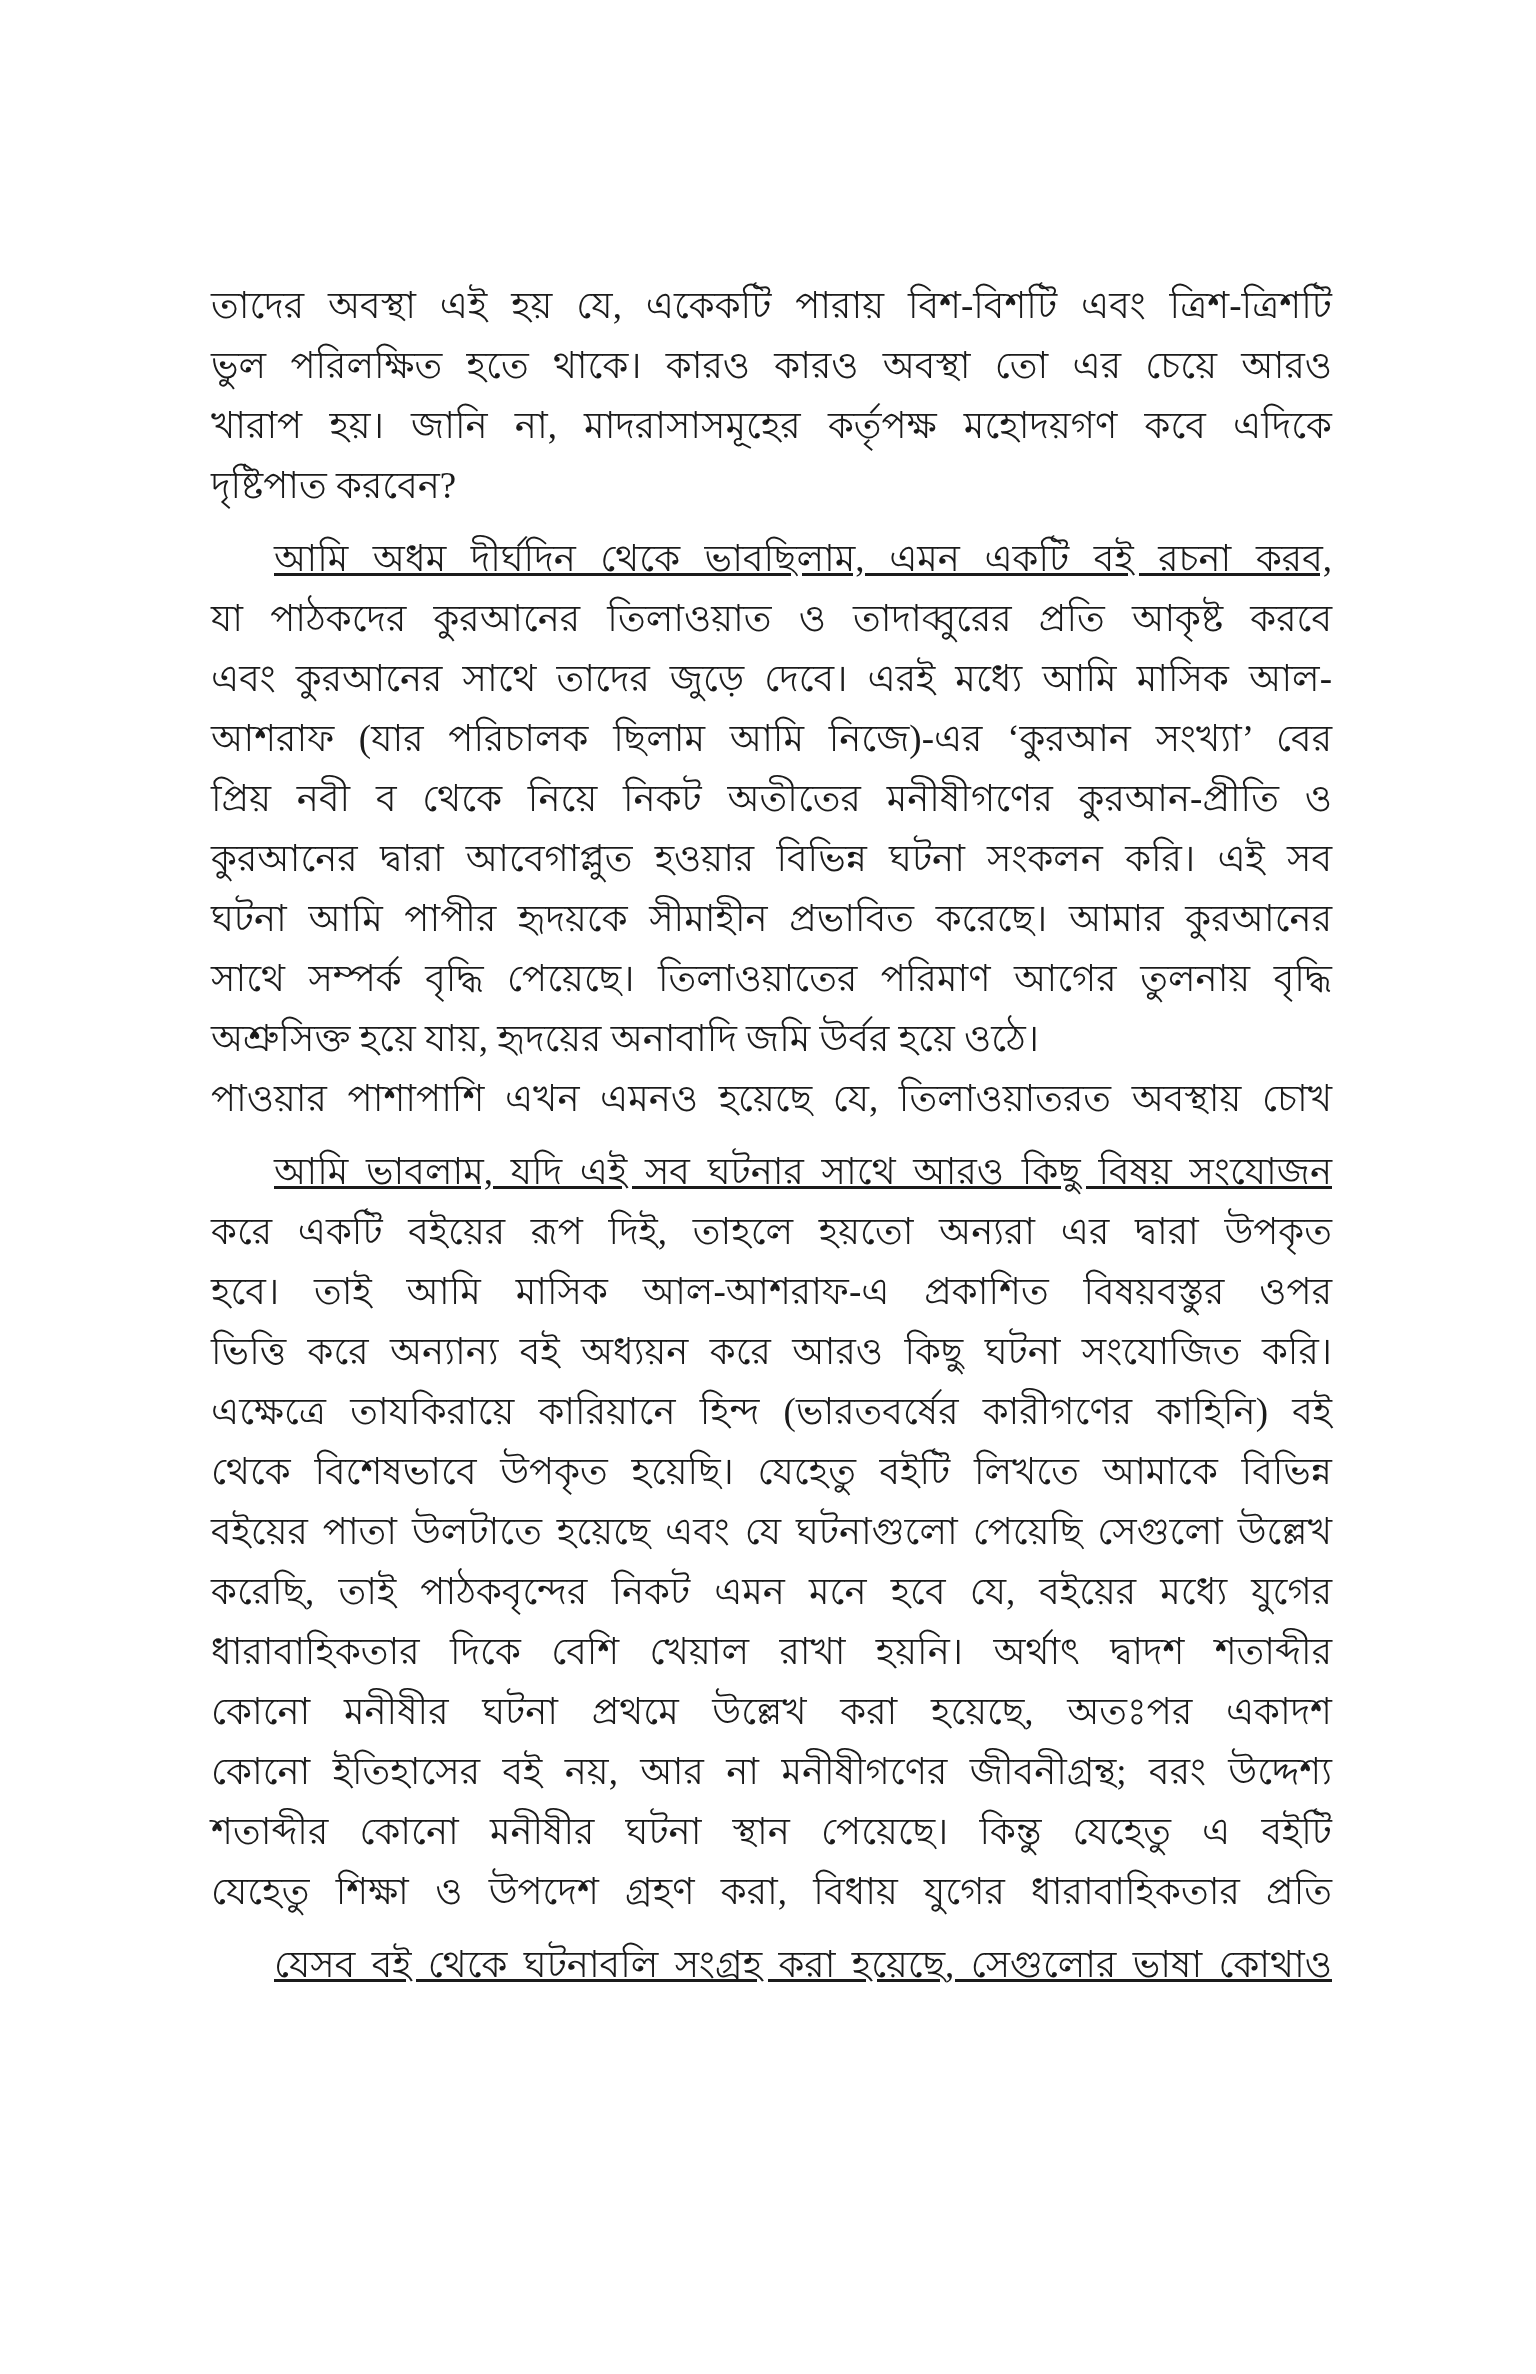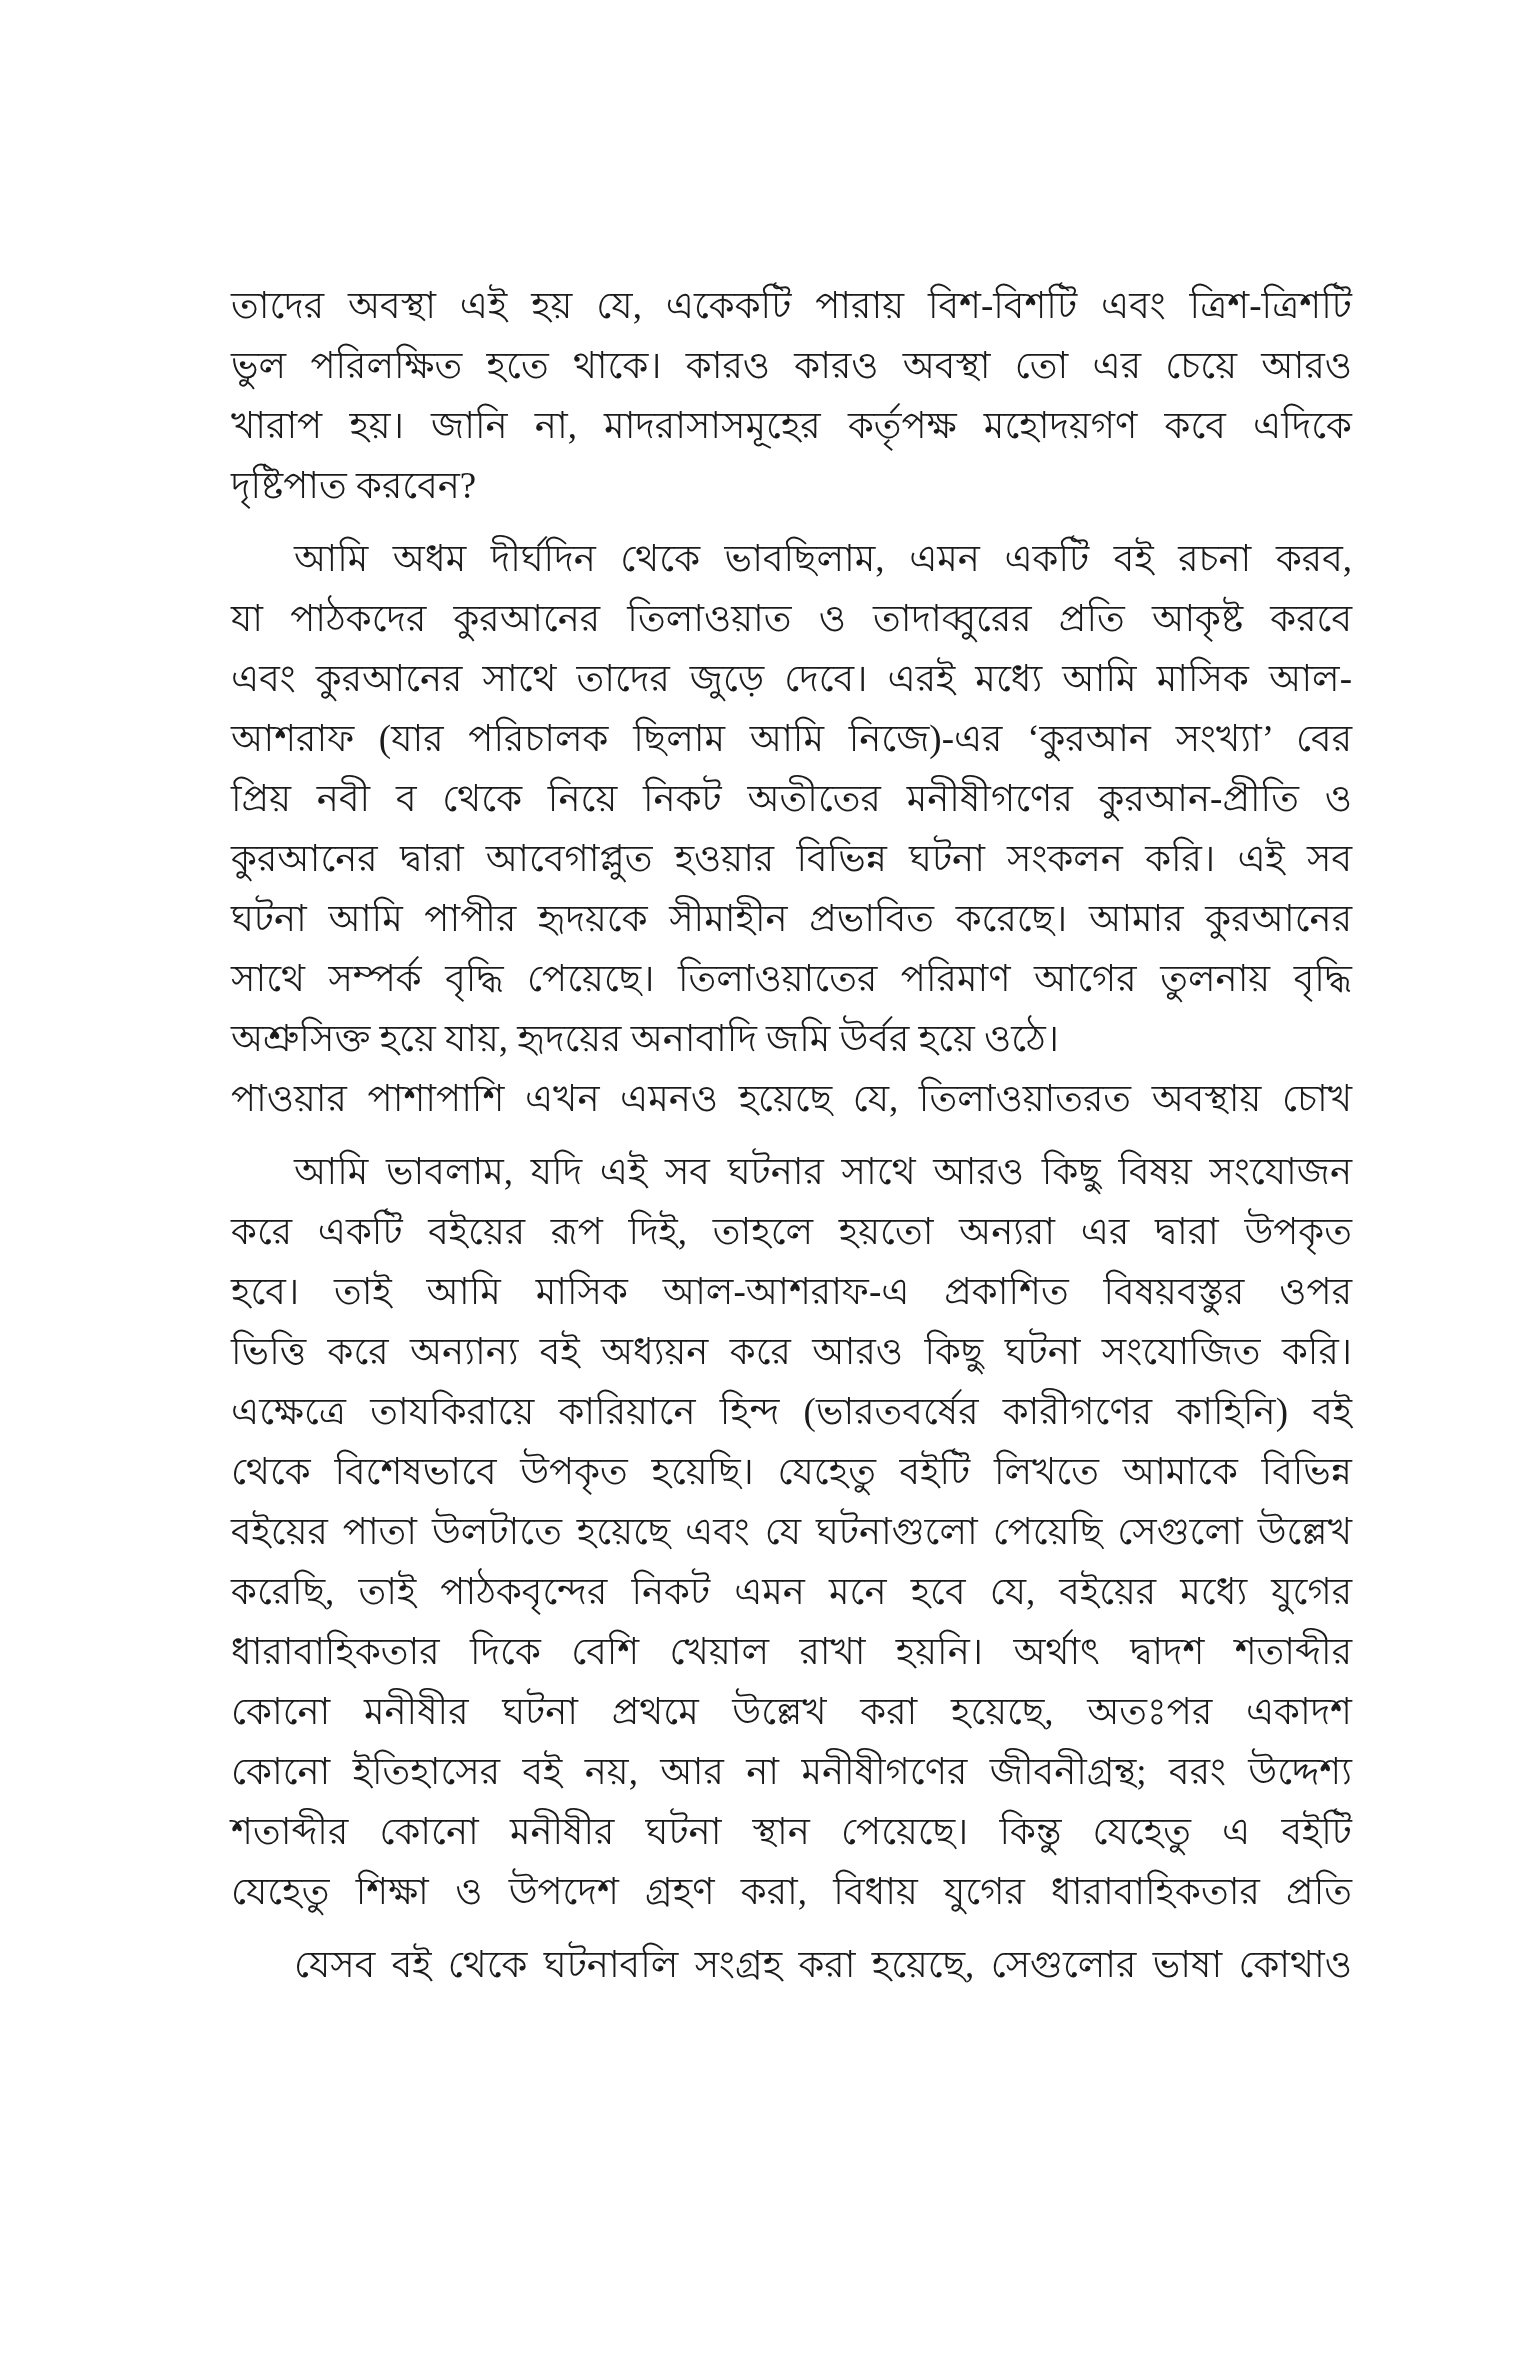--- a/index.html
+++ b/index.html
@@ -6,21 +6,20 @@
     margin: 0;
     padding: 0;
     background: #ffffff;
   }
   .page {
     position: relative;
     width: 1511px;
     height: 2375px;
     background: #ffffff;
     overflow: hidden;
-    margin-left: 20px;
   }
   .text-block {
     position: absolute;
     left: 211px;
     top: 276px;
     width: 1121px;
     font-family: "Liberation Serif", "DejaVu Serif", serif;
     font-size: 37px;
     line-height: 60px;
     color: #1b1b1b;
@@ -36,20 +35,21 @@
     text-align: justify;
     text-align-last: justify;
     min-height: 60px;
   }
   .line.para-end {
     text-align: left;
     text-align-last: left;
   }
   .paragraph.indent .line:first-child {
     padding-left: 63px;
+    text-decoration: underline;
   }
 </style>
 </head>
 <body>
 
 <div class="page">
   <div class="text-block" id="text-block">
       <div class="paragraph">
         <div class="line">তাদের অবস্থা এই হয় যে, একেকটি পারায় বিশ-বিশটি এবং ত্রিশ-ত্রিশটি</div>
         <div class="line">ভুল পরিলক্ষিত হতে থাকে। কারও কারও অবস্থা তো এর চেয়ে আরও</div>

